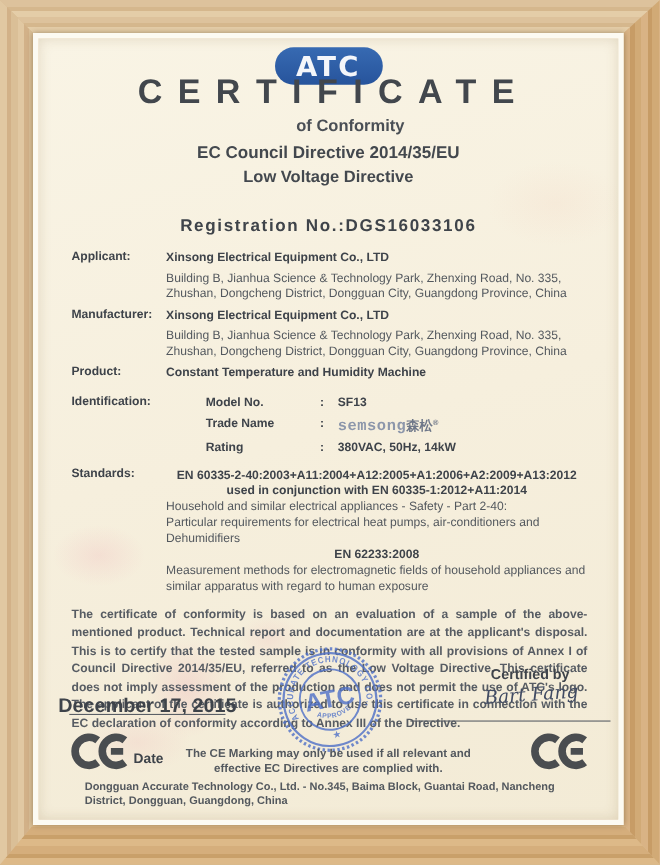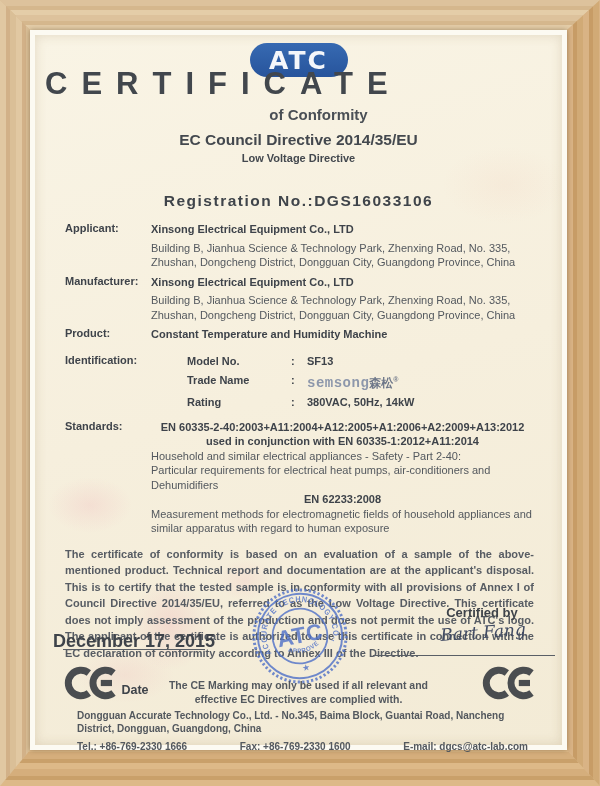--- a/index.html
+++ b/index.html
@@ -35,25 +35,25 @@
     box-shadow:inset 0 0 12px rgba(120,90,40,.18), 0 0 5px rgba(60,40,10,.4);
     color:#4b5056;
   }
   .content{position:relative;width:100%;height:100%;}
   
   .atc-pill{width:98px;height:34px;margin:8px auto 0;border-radius:17px;
     background:linear-gradient(#376ab2,#27549c);
     display:flex;align-items:center;justify-content:center;
     color:#f4f6fa;font-weight:bold;font-size:25px;letter-spacing:2px;
     font-family:"DejaVu Sans",sans-serif;}
-  .cert-title{margin:-9px 0 0;text-align:left;font-size:31px;line-height:32px;
+  .cert-title{margin:-9px 0 0;text-align:center;font-size:31px;line-height:32px;
     font-weight:bold;color:#42474d;letter-spacing:14px;padding-left:10px;}
   .sub-conformity{text-align:center;font-weight:bold;font-size:15px;margin-top:6px;color:#4a4f55;padding-left:40px;}
   .sub-directive1{text-align:center;font-weight:bold;font-size:15.5px;margin-top:8px;color:#43484e;}
-  .sub-directive2{text-align:center;font-weight:bold;font-size:11px;margin-top:3px;color:#43484e;}
+  .sub-directive2{text-align:center;font-weight:bold;font-size:15px;margin-top:3px;color:#43484e;}
   .registration{text-align:center;font-weight:bold;font-size:15.5px;margin-top:28px;
     letter-spacing:1.5px;color:#3f444a;}
   
   .fields{padding:0 28px 0 30px;margin-top:12px;font-size:11px;}
   .frow{display:flex;margin-bottom:5px;}
   .flabel{width:86px;flex-shrink:0;font-weight:bold;color:#3e434a;font-size:11px;}
   .fvalue{flex:1;line-height:14.5px;}
   .fname{font-weight:bold;color:#3e434a;margin-bottom:4px;}
   .faddr{color:#53585e;}
   .bold-val{font-weight:bold;color:#3e434a;}
@@ -213,21 +213,16 @@
         <path d="M 49 22 L 63.5 22" stroke="#4a4d50" stroke-width="8"></path>
       </svg>
 
       <div class="ce-note">
         <div>The CE Marking may only be used if all relevant and</div>
         <div>effective EC Directives are complied with.</div>
       </div>
 
       <div class="company-address">Dongguan Accurate Technology Co., Ltd. - No.345, Baima Block, Guantai Road, Nancheng District, Dongguan, Guangdong, China</div>
 
-      <div class="contact-row">
-        <span>Tel.: +86-769-2330 1666</span>
-        <span>Fax: +86-769-2330 1600</span>
-        <span>E-mail: dgcs@atc-lab.com</span>
-      </div>
     </div>
 
   </div>
 </div>
 
 </body></html>

